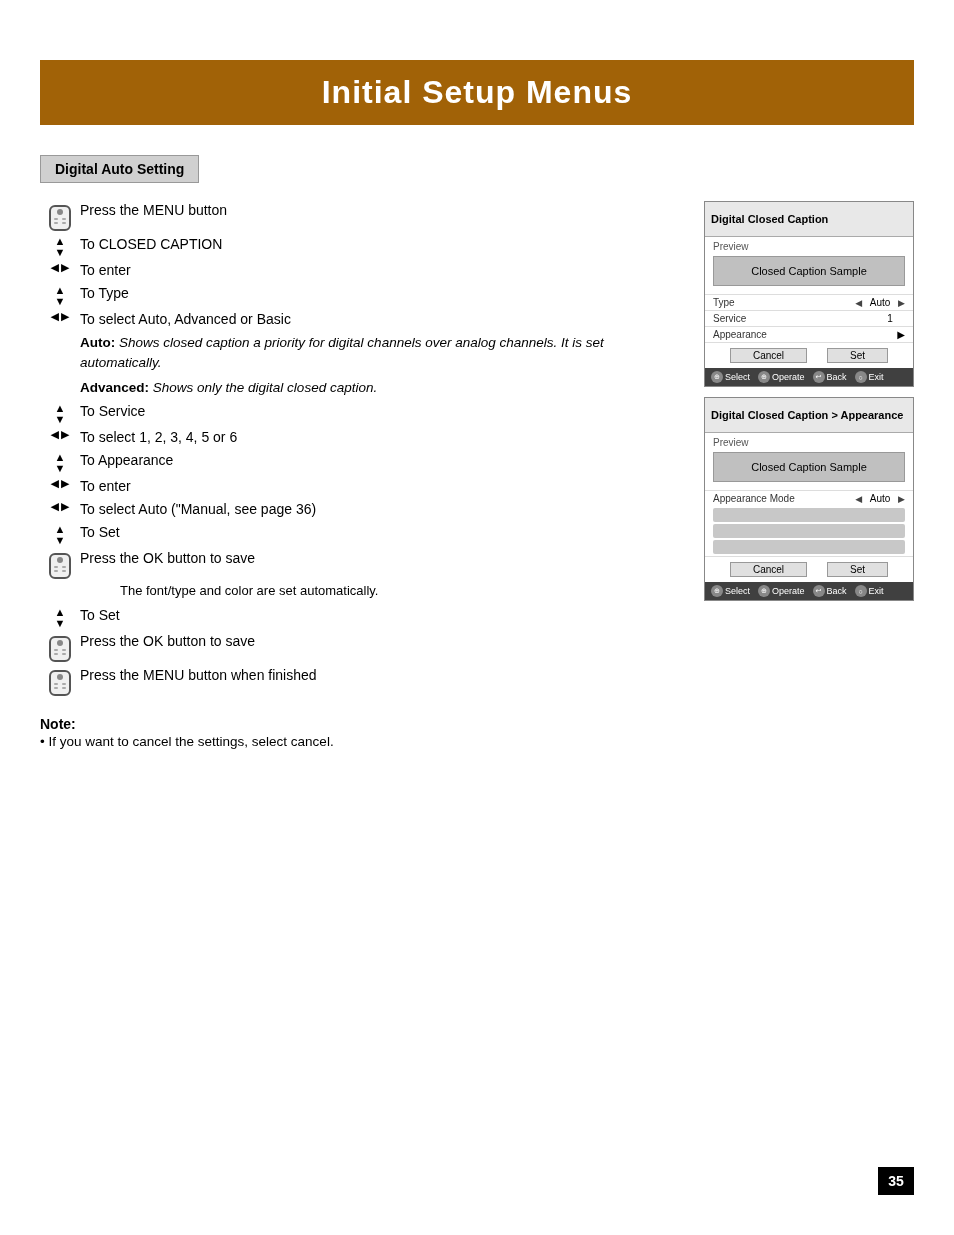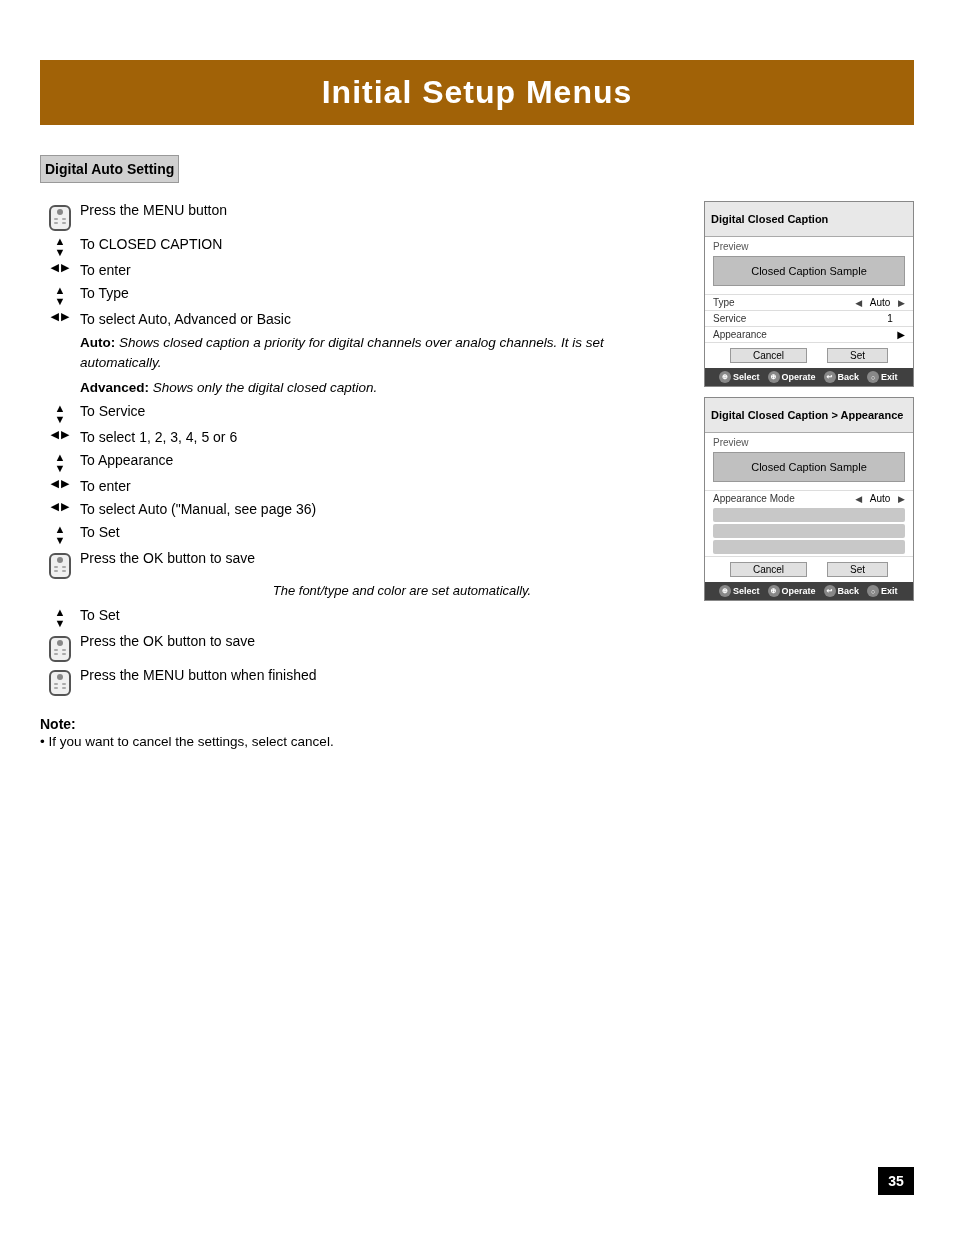--- a/index.html
+++ b/index.html
@@ -26,21 +26,21 @@
       font-weight: bold;
       color: #ffffff;
       letter-spacing: 1px;
     }
 
     
     .section-heading {
       background: #d0d0d0;
       border: 1px solid #999;
       display: inline-block;
-      padding: 5px 4px;
+      padding: 5px 14px;
       font-size: 14px;
       font-weight: bold;
       margin-left: 40px;
       margin-bottom: 18px;
     }
 
     
     .content-area {
       display: flex;
       margin: 0 40px;
@@ -214,24 +214,23 @@
       background: #e0e0e0;
       border: 1px solid #999;
       padding: 1px 22px;
       cursor: pointer;
     }
     .dcc-footer {
       background: #404040;
       color: #fff;
       display: flex;
       gap: 8px;
-      padding: 3px 14px;
+      padding: 3px 6px;
       font-size: 9px;
       align-items: center;
-      font-weight: bold;
     }
     .dcc-footer-item {
       display: flex;
       align-items: center;
       gap: 2px;
     }
     .dcc-footer-icon {
       width: 12px;
       height: 12px;
       border-radius: 50%;
@@ -401,21 +400,21 @@
           <circle cx="13" cy="10" r="3" fill="#888"></circle>
           <rect x="7" y="16" width="4" height="2" rx="1" fill="#aaa"></rect>
           <rect x="15" y="16" width="4" height="2" rx="1" fill="#aaa"></rect>
           <rect x="7" y="20" width="4" height="2" rx="1" fill="#aaa"></rect>
           <rect x="15" y="20" width="4" height="2" rx="1" fill="#aaa"></rect>
         </svg>
       </div>
       <div class="text-cell">Press the OK button to save</div>
     </div>
 
-    <div style="margin-left: 80px; margin-bottom: 8px; font-style: italic; font-size: 13px; text-align: center;">
+    <div style="margin-left: 80px; margin-bottom: 8px; font-size: 13px;">
       <span>The font/type and color are set automatically.</span>
     </div>
 
     <div class="instr-row">
       <div class="icon-cell">
         <div class="arrows-updown">
             <span>▲</span>
             <span>▼</span>
           </div>
       </div>

